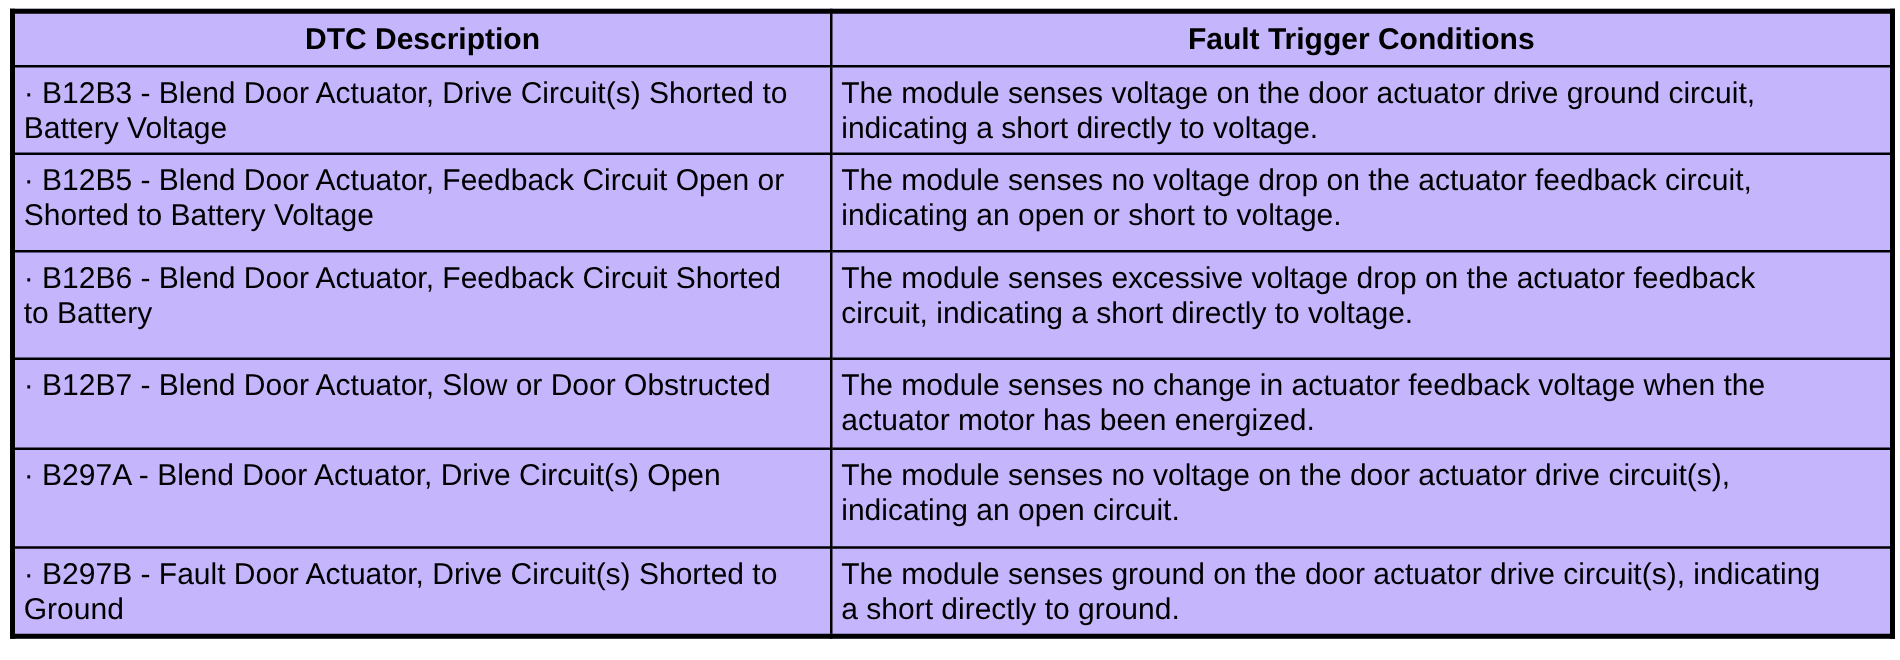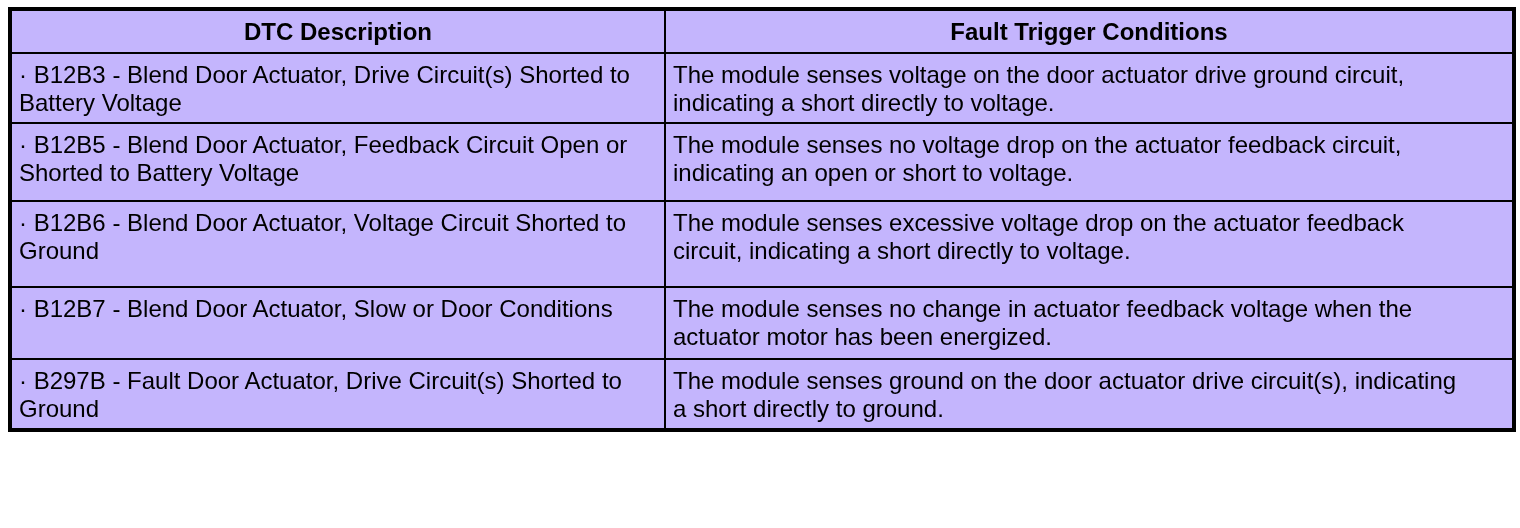--- a/index.html
+++ b/index.html
@@ -77,32 +77,40 @@
       <tr class="row-2">
         <td class="col-dtc">
           <span class="cell-text">· B12B5 - Blend Door Actuator, Feedback Circuit Open or Shorted to Battery Voltage</span>
         </td>
         <td class="col-fault">
           <span class="cell-text">The module senses no voltage drop on the actuator feedback circuit, indicating an open or short to voltage.</span>
         </td>
       </tr>
       <tr class="row-3">
         <td class="col-dtc">
-          <span class="cell-text">· B12B6 - Blend Door Actuator, Voltage Circuit Shorted to Ground</span>
+          <span class="cell-text">· B12B6 - Blend Door Actuator, Feedback Circuit Shorted to Battery</span>
         </td>
         <td class="col-fault">
           <span class="cell-text">The module senses excessive voltage drop on the actuator feedback circuit, indicating a short directly to voltage.</span>
         </td>
       </tr>
       <tr class="row-4">
         <td class="col-dtc">
-          <span class="cell-text">· B12B7 - Blend Door Actuator, Slow or Door Conditions</span>
+          <span class="cell-text">· B12B7 - Blend Door Actuator, Slow or Door Obstructed</span>
         </td>
         <td class="col-fault">
           <span class="cell-text">The module senses no change in actuator feedback voltage when the actuator motor has been energized.</span>
+        </td>
+      </tr>
+      <tr class="row-5">
+        <td class="col-dtc">
+          <span class="cell-text">· B297A - Blend Door Actuator, Drive Circuit(s) Open</span>
+        </td>
+        <td class="col-fault">
+          <span class="cell-text">The module senses no voltage on the door actuator drive circuit(s), indicating an open circuit.</span>
         </td>
       </tr>
       <tr class="row-6">
         <td class="col-dtc">
           <span class="cell-text">· B297B - Fault Door Actuator, Drive Circuit(s) Shorted to Ground</span>
         </td>
         <td class="col-fault">
           <span class="cell-text">The module senses ground on the door actuator drive circuit(s), indicating a short directly to ground.</span>
         </td>
       </tr>

